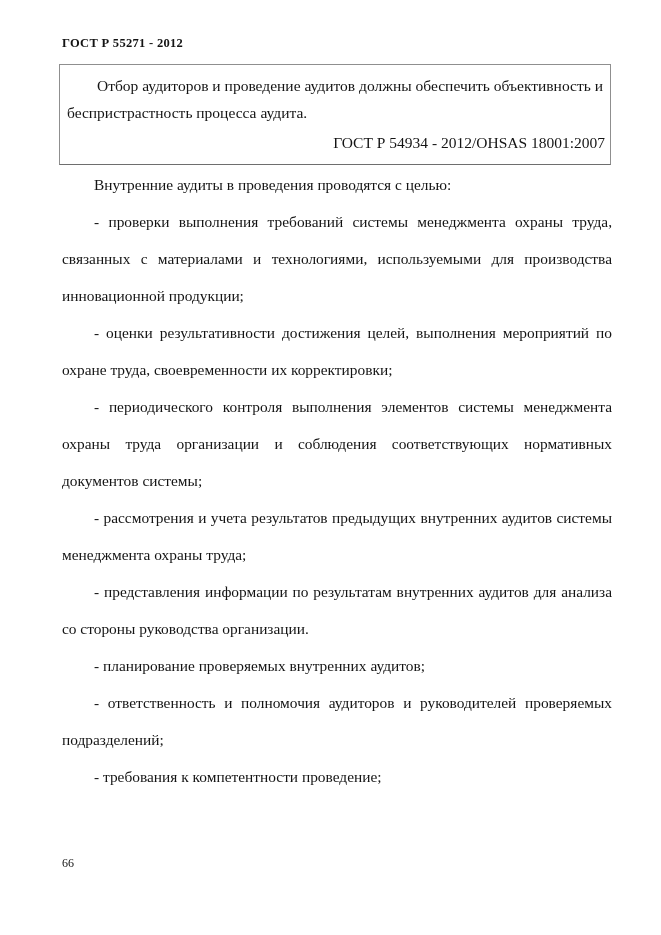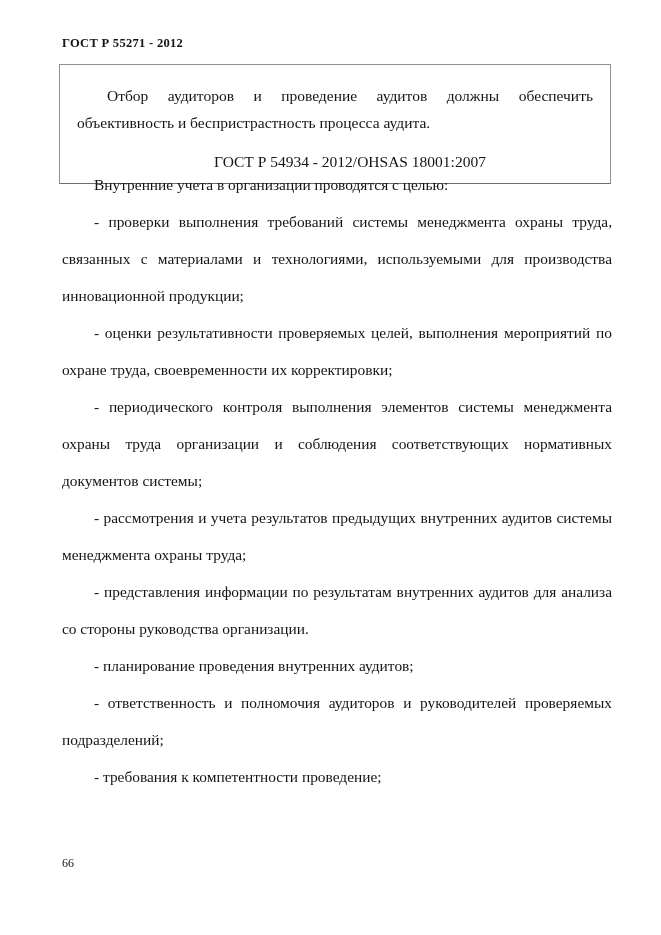--- a/index.html
+++ b/index.html
@@ -35,28 +35,28 @@
     width: 552px;
     box-sizing: border-box;
     border: 1px solid #8f8f8f;
     border-bottom-color: #6e6e6e;
     padding: 5px 5px 8px 5px;
     font-size: 15.5px;
     line-height: 27px;
     background: #ffffff;
   }
   .quote-para {
-    margin: 12px;
+    margin: 2px;
     text-indent: 30px;
     text-align: justify;
   }
   .quote-ref {
     margin: 3px 0 0 0;
     text-indent: 30px;
-    text-align: center;
+    text-align: right;
   }
   .body-text {
     position: absolute;
     top: 166px;
     left: 62px;
     width: 550px;
     font-size: 15.4px;
     line-height: 37px;
     text-align: justify;
   }
@@ -77,26 +77,26 @@
 <div class="page">
 
   <div class="doc-header">ГОСТ Р 55271 - 2012</div>
 
   <div class="quote-box">
     <p class="quote-para">Отбор аудиторов и проведение аудитов должны обеспечить объективность и беспристрастность процесса аудита.</p>
     <p class="quote-ref">ГОСТ Р 54934 - 2012/OHSAS 18001:2007</p>
   </div>
 
   <div class="body-text">
-    <p>Внутренние учета в организации проводятся с целью:</p>
+    <p>Внутренние аудиты в проведения проводятся с целью:</p>
     <p>- проверки выполнения требований системы менеджмента охраны труда, связанных с материалами и технологиями, используемыми для производства инновационной продукции;</p>
-    <p>- оценки результативности проверяемых целей, выполнения мероприятий по охране труда, своевременности их корректировки;</p>
+    <p>- оценки результативности достижения целей, выполнения мероприятий по охране труда, своевременности их корректировки;</p>
     <p>- периодического контроля выполнения элементов системы менеджмента охраны труда организации и соблюдения соответствующих нормативных документов системы;</p>
     <p>- рассмотрения и учета результатов предыдущих внутренних аудитов системы менеджмента охраны труда;</p>
     <p>- представления информации по результатам внутренних аудитов для анализа со стороны руководства организации.</p>
-    <p>- планирование проведения внутренних аудитов;</p>
+    <p>- планирование проверяемых внутренних аудитов;</p>
     <p>- ответственность и полномочия аудиторов и руководителей проверяемых подразделений;</p>
     <p>- требования к компетентности проведение;</p>
   </div>
 
   <div class="page-number">66</div>
 
 </div>
 
 </body></html>

